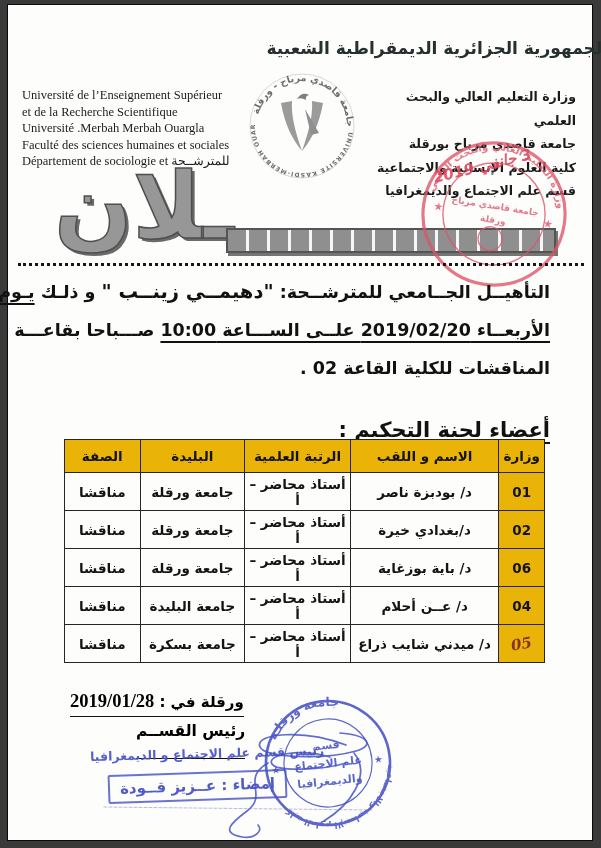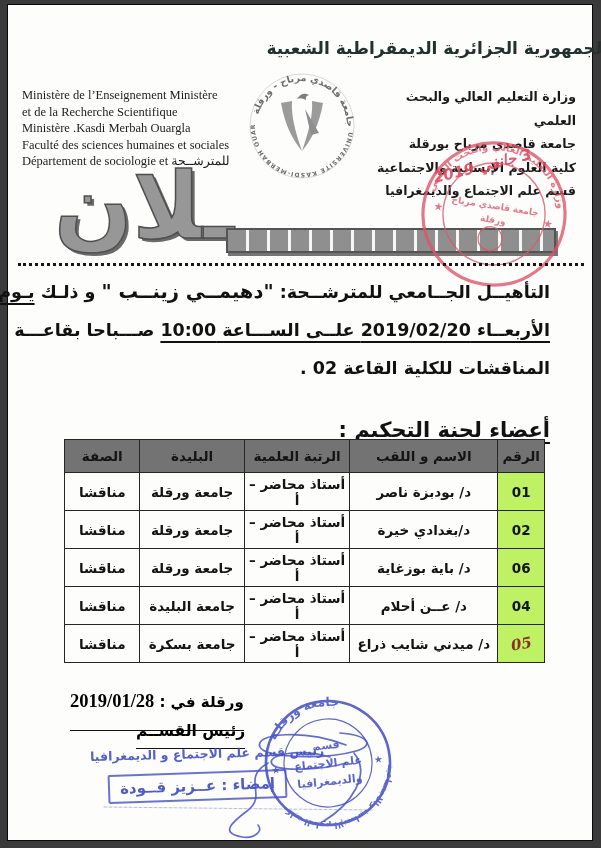--- a/index.html
+++ b/index.html
@@ -81,40 +81,40 @@
   
   table.jury{
     position:absolute;left:56px;top:434px;width:481px;
     border-collapse:collapse;direction:rtl;
     font-size:13.5px;font-weight:bold;color:#141414;
   }
   table.jury td,table.jury th{
     border:1.4px solid #262626;padding:0 4px;height:37px;
     text-align:center;font-weight:bold;
   }
-  table.jury th{height:32px;background:#737373;}
-  td.num{background:#bef264;}
+  table.jury th{height:32px;background:#eab308;}
+  td.num{background:#eab308;}
   td.name{text-align:right;padding-right:12px;}
   .handwritten{
     display:inline-block;color:#8b3226;font-style:italic;
     font-family:"DejaVu Serif",serif;font-size:15px;
     transform:rotate(-10deg);
   }
 
   
   .place-date{
     left:62px;top:686px;direction:rtl;white-space:nowrap;
-    border-bottom:1.6px solid #111;padding-bottom:18px;
+    border-bottom:1.6px solid #111;padding-bottom:4px;
   }
   .place-date .ar{font-size:15px;font-weight:bold;}
   .place-date .dt{font-family:"Liberation Serif",serif;font-size:18.5px;font-weight:bold;letter-spacing:.5px;}
   .dept-head{
     left:128px;top:717px;direction:rtl;
     font-size:15.5px;font-weight:bold;
-    border-bottom:1.6px solid #111;padding-bottom:8px;
+    border-bottom:1.6px solid #111;padding-bottom:18px;
   }
   .blue{color:#4753c4;}
   .stamp-title{
     left:82px;top:741px;direction:rtl;transform:rotate(-1.5deg);
     font-size:12.5px;font-weight:bold;opacity:.92;white-space:nowrap;
   }
   .signature-box{
     left:100px;top:767px;direction:rtl;transform:rotate(-2deg);
     font-size:15px;font-weight:bold;
     border:2px solid rgba(71,83,196,.85);
@@ -124,23 +124,23 @@
   .squiggles{left:60px;top:678px;pointer-events:none;}
 </style>
 </head>
 <body>
 
 <div class="page">
 
   <div class="abs republic-title">الجمهورية الجزائرية الديمقراطية الشعبية</div>
 
   <div class="abs french-block">
-    <div>Ministère de l’Enseignement Ministère</div>
+    <div>Université de l’Enseignement Supérieur</div>
     <div>et de la Recherche Scientifique</div>
-    <div>Ministère .Kasdi Merbah Ouargla</div>
+    <div>Université .Merbah Merbah Ouargla</div>
     <div>Faculté des sciences humaines et sociales</div>
     <div>Département de sociologie et للمترشــحة</div>
   </div>
 
   <div class="abs arabic-block">
     <div>وزارة التعليم العالي والبحث العلمي</div>
     <div>جامعة قاصدي مرباح بورقلة</div>
     <div>كلية العلوم الإنسانية والاجتماعية</div>
     <div>قسم علم الاجتماع والديمغرافيا</div>
   </div>
@@ -200,21 +200,21 @@
   <table class="jury">
     <colgroup>
       <col style="width:41px">
         <col style="width:151px">
         <col style="width:107px">
         <col style="width:106px">
         <col style="width:76px">
     </colgroup>
     <tbody>
         <tr>
-      <th>الرقم</th>
+      <th>وزارة</th>
       <th>الاسم و اللقب</th>
       <th>الرتبة العلمية</th>
       <th>البليدة</th>
       <th>الصفة</th>
     </tr>
     <tr>
       <td class="num">01</td>
       <td class="name">د/ بودبزة ناصر</td>
       <td>أستاذ محاضر –أ</td>
       <td>جامعة ورقلة</td>

